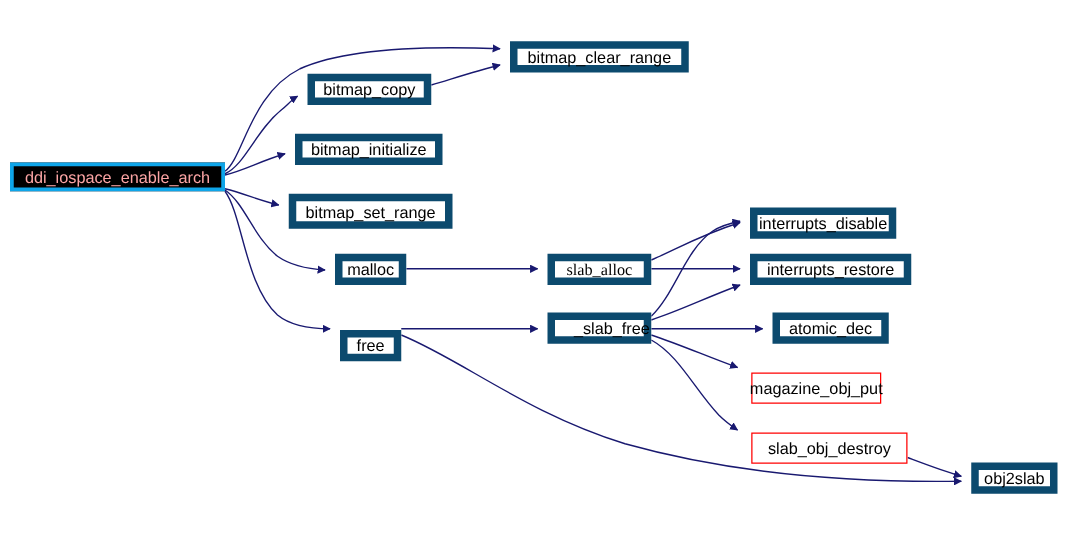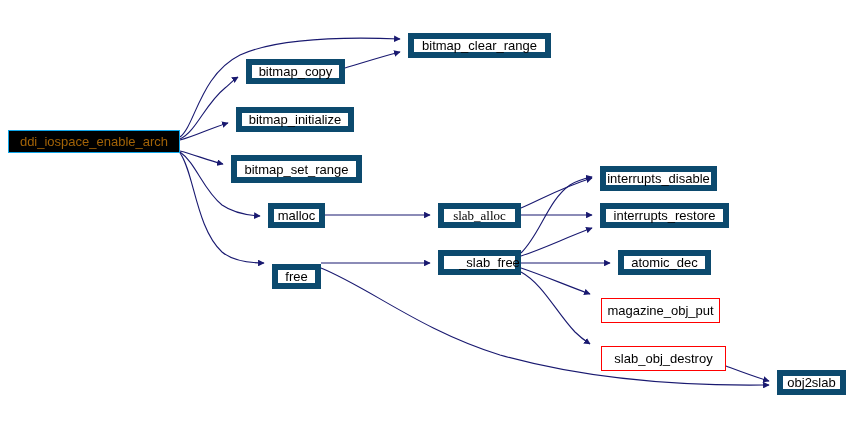--- a/index.html
+++ b/index.html
@@ -20,22 +20,22 @@
     background:#ffffff;
     border:6px solid #0c4a6e;
     color:#000000;
     font-size:13px;
     line-height:1;
     white-space:nowrap;
     z-index:2;
   }
   .node.root{
     background:#000000;
-    color:#a16207;
-    border:1px solid #0ea5e9;
+    color:#fca5a5;
+    border:3px solid #0ea5e9;
     font-size:13px;
   }
   .node.warn{
     border:1px solid #ff0000;
   }
   .node-label{pointer-events:none;}
 </style>
 </head>
 <body>
 
@@ -97,21 +97,21 @@
       </div>
       <div class="node" style="left: 600px; top: 166px; width: 117px; height: 25px; align-items: flex-end;">
         <span class="node-label">interrupts_disable</span>
       </div>
       <div class="node" style="left: 600px; top: 203px; width: 129px; height: 25px;">
         <span class="node-label">interrupts_restore</span>
       </div>
       <div class="node" style="left: 618px; top: 250px; width: 93px; height: 25px;">
         <span class="node-label">atomic_dec</span>
       </div>
-      <div class="node warn" style="left: 601px; top: 298px; width: 119px; height: 25px;">
+      <div class="node warn" style="left: 601px; top: 298px; width: 104px; height: 25px;">
         <span class="node-label">magazine_obj_put</span>
       </div>
       <div class="node warn" style="left: 601px; top: 346px; width: 125px; height: 25px;">
         <span class="node-label">slab_obj_destroy</span>
       </div>
       <div class="node" style="left: 777px; top: 370px; width: 69px; height: 25px;">
         <span class="node-label">obj2slab</span>
       </div>
     </div>
 </div>

